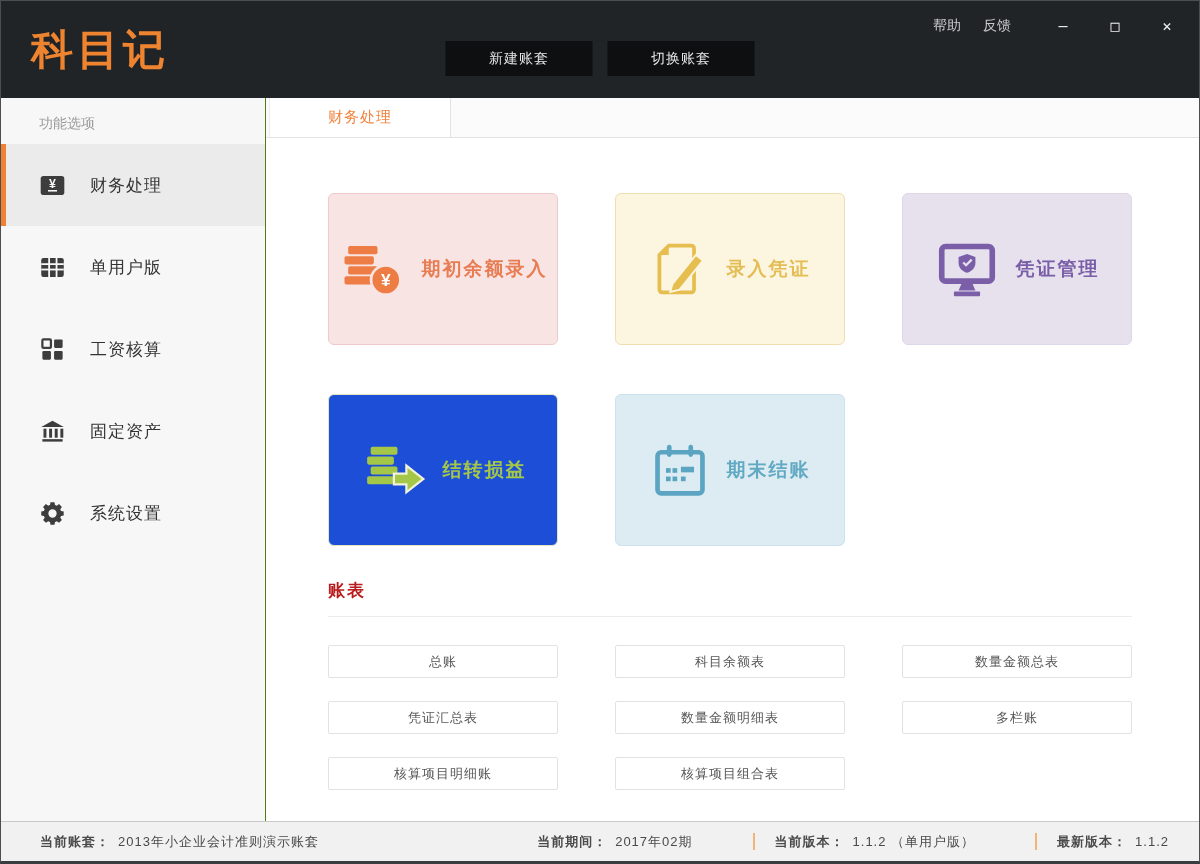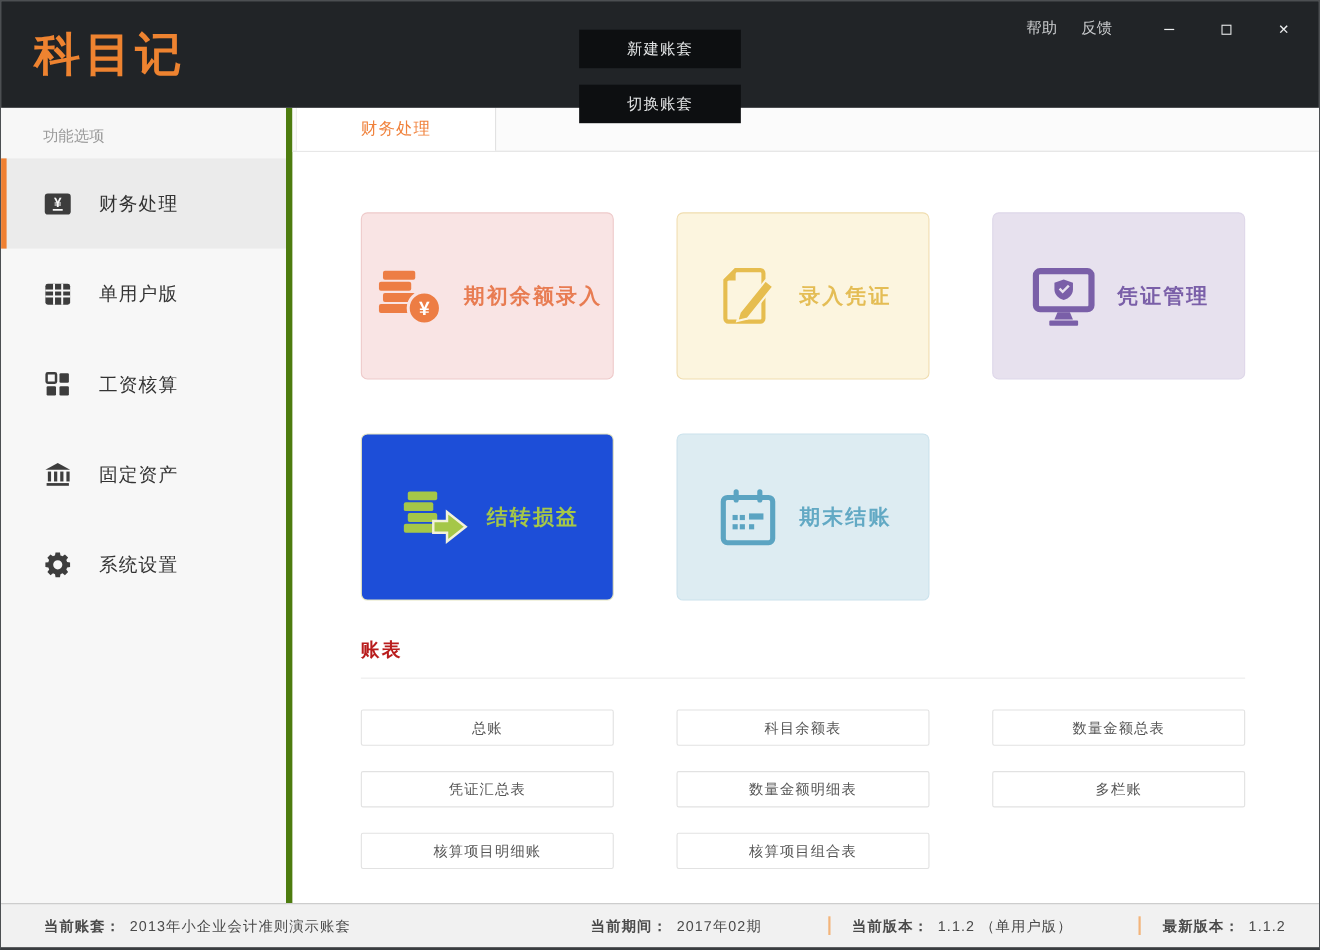--- a/index.html
+++ b/index.html
@@ -6,34 +6,34 @@
   html,body { width:1200px; height:864px; overflow:hidden;
     font-family:"Liberation Sans","DejaVu Sans",sans-serif; }
   .window { width:1200px; height:864px; display:flex; flex-direction:column;
     border:1px solid #4c4f52; border-bottom:3px solid #3a3d40; background:#fff; }
 
   
   .header { height:97px; background:#212427; flex:0 0 auto; display:flex;
     align-items:center; position:relative; }
   .logo { font-size:42px; font-weight:bold; color:#ee8330; margin-left:30px;
     letter-spacing:4px; }
-  .header-center { position:absolute; left:50%; top:26px; transform:translateX(-50%);
-    display:flex; gap:15px;flex-direction:column; }
+  .header-center { position:absolute; left:50%; top:40px; transform:translateX(-50%);
+    display:flex; gap:15px; }
   .hbtn { width:147px; height:35px; background:#0d0f11; color:#e3e5e6; font-size:14px;
     border:none; display:flex; align-items:center; justify-content:center;
     letter-spacing:1px; cursor:pointer; }
   .header-right { position:absolute; right:22px; top:16px; display:flex;
     align-items:center; gap:22px; }
   .hlink { color:#c9cbcd; font-size:14px; cursor:pointer; }
   .wctl { color:#eceeef; font-size:15px; cursor:pointer; width:20px; text-align:center;
     font-family:"DejaVu Sans Mono",monospace; }
 
   
   .mid { flex:1 1 auto; display:flex; min-height:0; }
-  .sidebar { width:265px; flex:0 0 auto; background:#f7f7f7; border-right:6px solid #4d7c0f; }
+  .sidebar { width:265px; flex:0 0 auto; background:#f7f7f7; border-right:1px solid #4d7c0f; }
   .side-title { height:46px; line-height:50px; padding-left:38px; color:#9b9b9b; font-size:14px; }
   .side-item { height:82px; display:flex; align-items:center; padding-left:33px;
     border-left:5px solid transparent; cursor:pointer; }
   .side-item.active { background:#ebebeb; border-left-color:#f08032; }
   .side-icon { width:27px; height:27px; flex:0 0 auto; }
   .side-label { margin-left:24px; font-size:17px; color:#333; letter-spacing:1px; }
 
   .main { flex:1 1 auto; display:flex; flex-direction:column; background:#fff; min-width:0; }
   .tabbar { height:40px; flex:0 0 auto; background:#fbfbfb; border-bottom:1px solid #e2e2e2;
     display:flex; }

